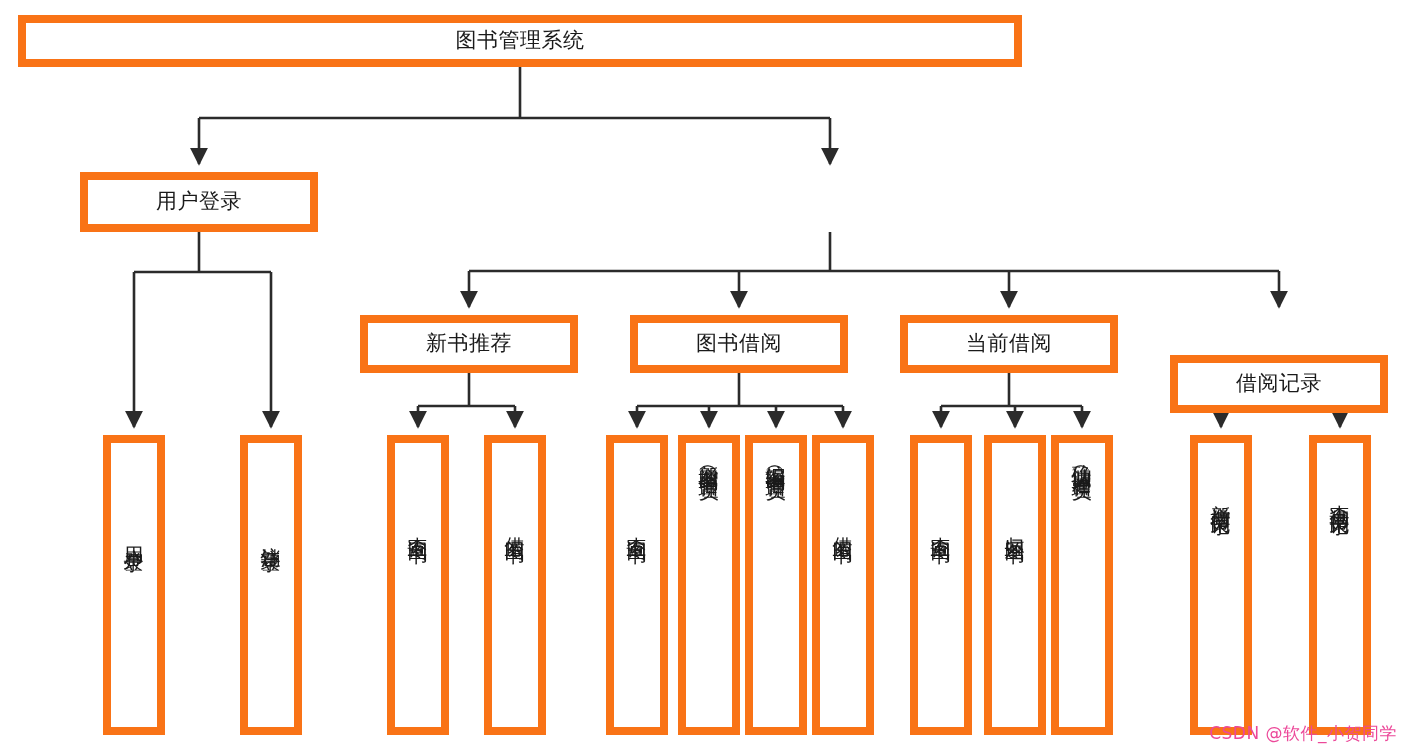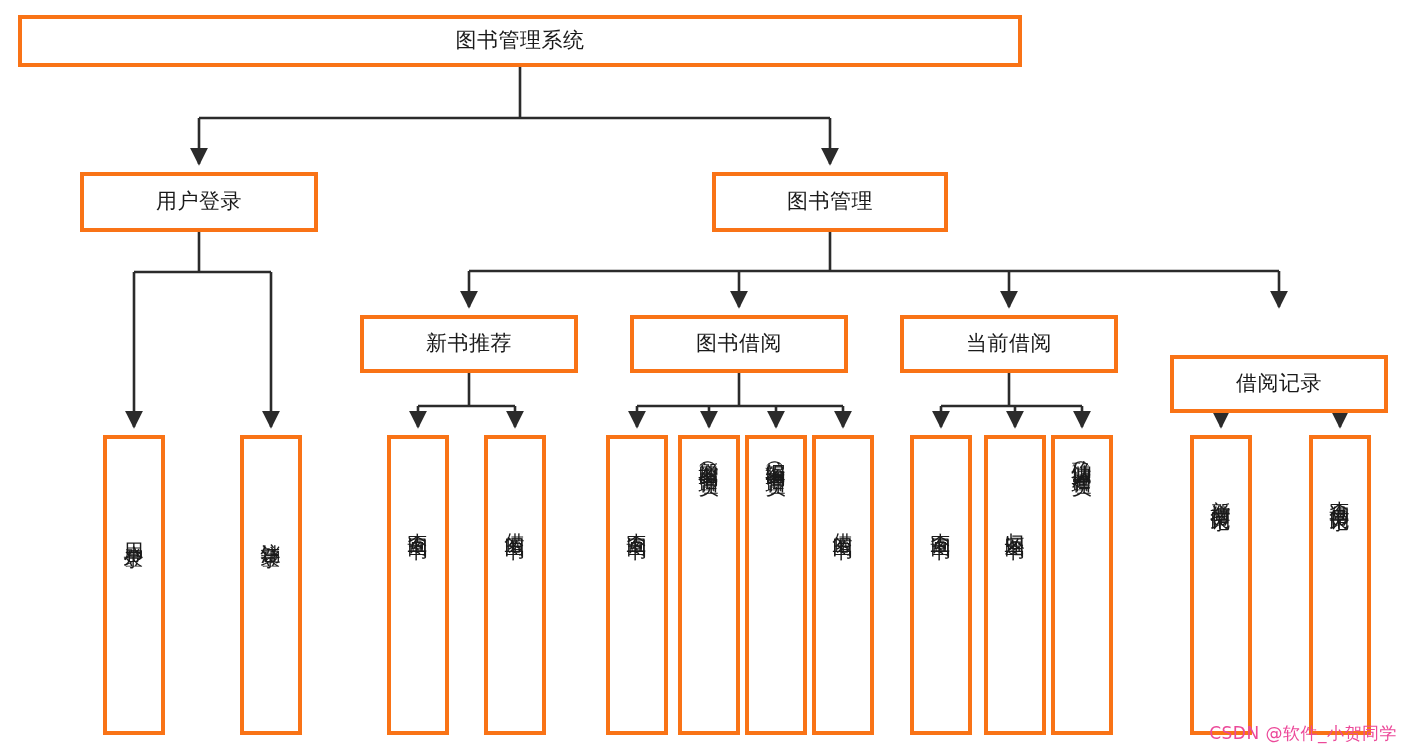--- a/index.html
+++ b/index.html
@@ -23,21 +23,21 @@
     position: absolute;
     left: 0; top: 0;
     width: 1405px;
     height: 747px;
     pointer-events: none;
   }
   .node {
     position: absolute;
     box-sizing: border-box;
     background: #ffffff;
-    border: 4px solid #f97316;
+    border: 8px solid #f97316;
     display: flex;
     align-items: center;
     justify-content: center;
     overflow: hidden;
   }
   .node .label {
     color: #1a1a1a;
     line-height: 1.12;
     letter-spacing: 0.5px;
     white-space: pre;
@@ -128,23 +128,20 @@
     </g>
   </svg>
 
   <div class="node root horiz" style="left:18px;top:15px;width:1004px;height:52px;">
     <span class="label">图书管理系统</span>
   </div>
 
   <div class="node horiz" style="left:80px;top:172px;width:238px;height:60px;">
     <span class="label">用户登录</span>
   </div>
-  <div class="node horiz" style="left:712px;top:172px;width:236px;height:60px;">
-    <span class="label">图书管理</span>
-  </div>
 
   <div class="node horiz" style="left:360px;top:315px;width:218px;height:58px;">
     <span class="label">新书推荐</span>
   </div>
   <div class="node horiz" style="left:630px;top:315px;width:218px;height:58px;">
     <span class="label">图书借阅</span>
   </div>
   <div class="node horiz" style="left:900px;top:315px;width:218px;height:58px;justify-content:center;">
     <span class="label">当前借阅</span>
   </div>

